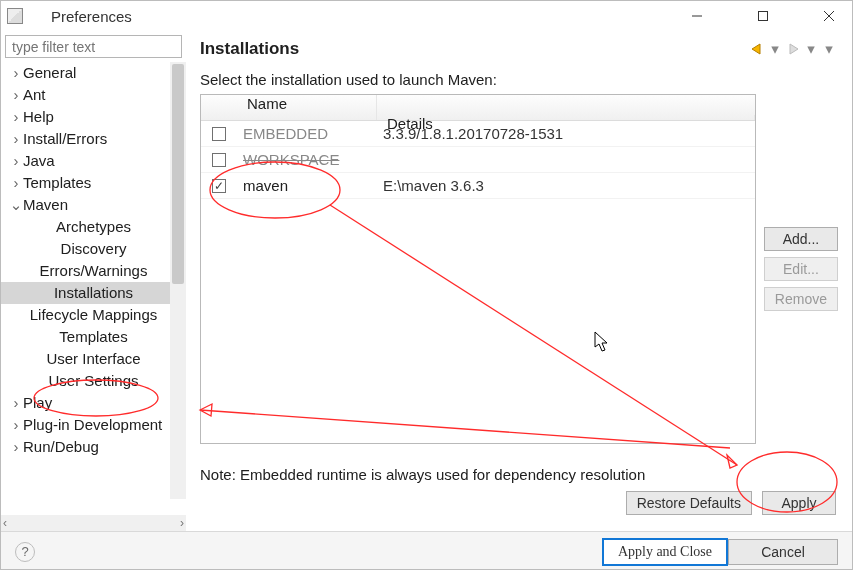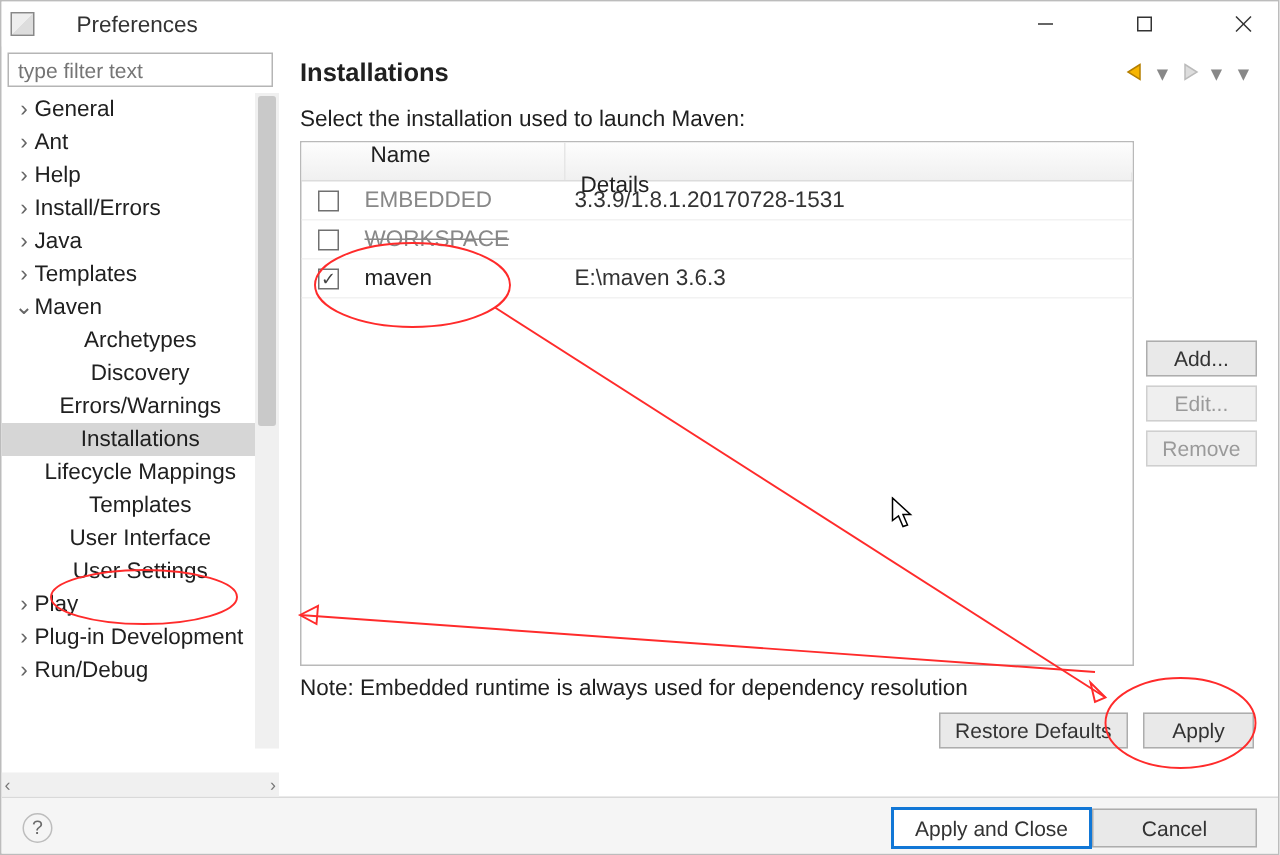--- a/index.html
+++ b/index.html
@@ -181,41 +181,41 @@
     padding:3px 10px;
     border:1px solid #adadad;
     background:#e9e9e9;
     color:#333;
     font-size:14px;
     text-align:center;
     user-select:none;
   }
   .btn.disabled { color:#9a9a9a; background:#efefef; border-color:#cfcfcf; }
 
-  .note { margin-top:6px; font-size:15px; }
+  .note { margin-top:22px; font-size:15px; }
   .right-actions {
     display:flex; justify-content:flex-end; gap:10px;
     padding: 8px 2px 0 0;
   }
 
   
   .bottombar {
     height: 40px;
     border-top:1px solid #d9d9d9;
     background:#f5f5f5;
     display:flex; align-items:center;
     padding: 0 14px;
   }
   .bottombar .help {
     width:20px;height:20px; display:flex; align-items:center; justify-content:center;
     color:#6a6a6a; border:1px solid #bdbdbd; border-radius:50%;
     font-size:13px;
   }
   .bottombar .spacer { flex:1; }
-  .bottombar .btn.primary { border:2px solid #1177d6; background:#fff; }
+  .bottombar .btn.primary { border:2px solid #1177d6; background:#fff;font-family:Liberation Serif, serif; }
   .bottombar .btn { min-width:110px; padding:4px 14px; }
 
   
   .anno { position:absolute; inset:0; pointer-events:none; }
   .anno ellipse, .anno line, .anno path { stroke:#ff2b2b; fill:none; stroke-width:1.3; }
   .arrowhead { fill:#ff2b2b; }
 
   
   .cursor { position:absolute; left:408px; top:300px; width:16px; height:22px; }
 </style>

